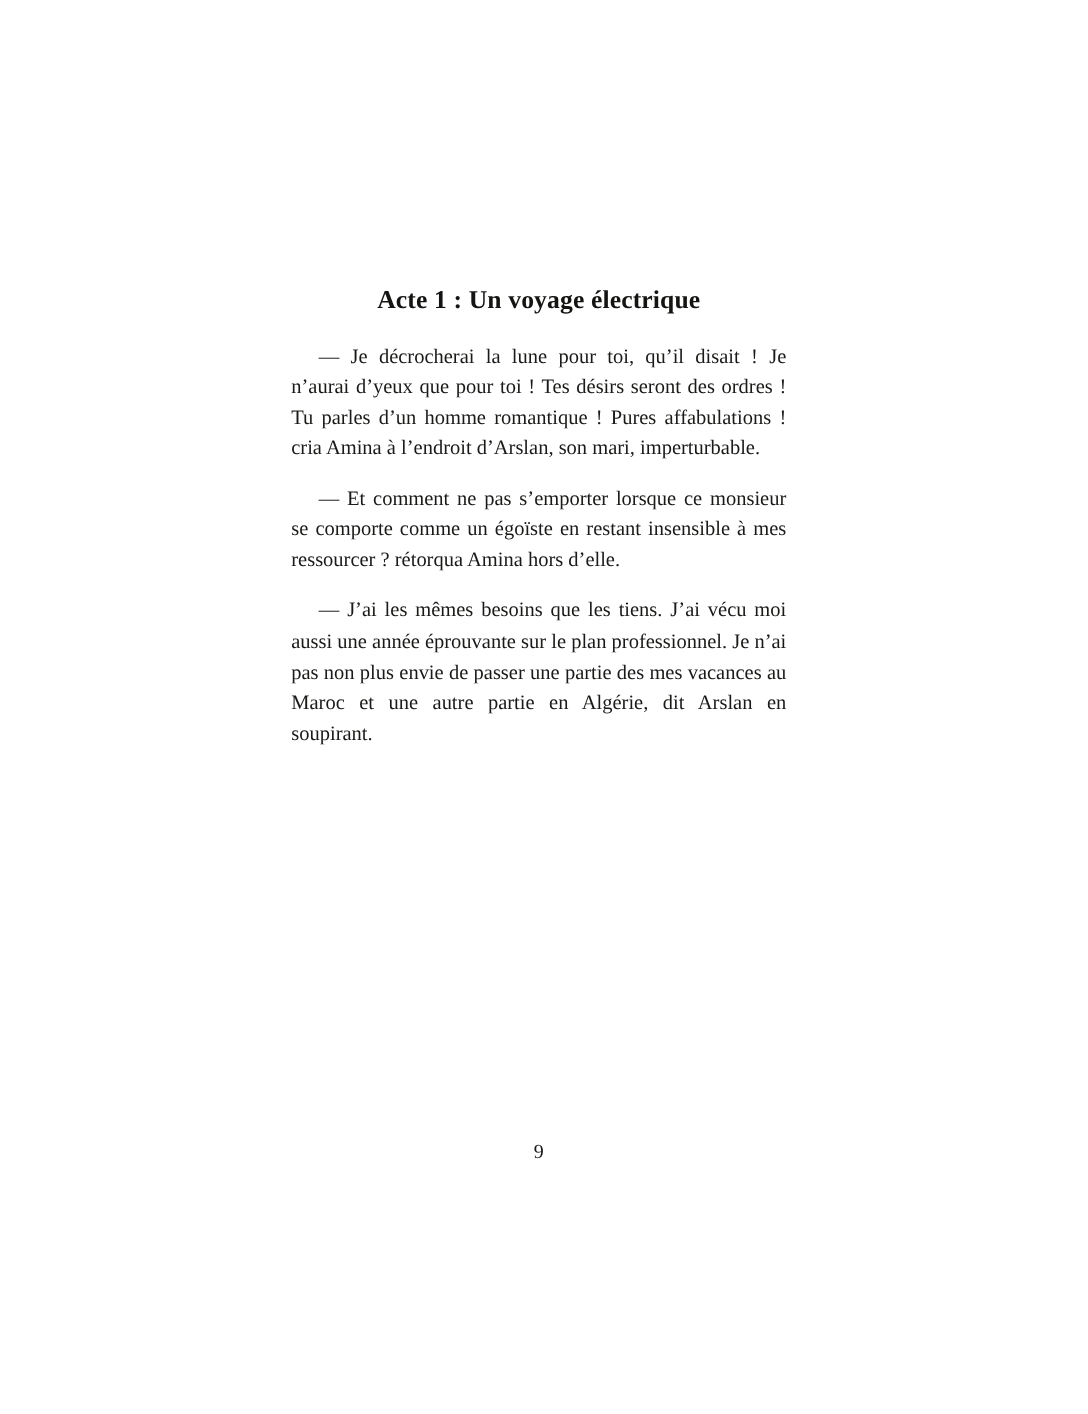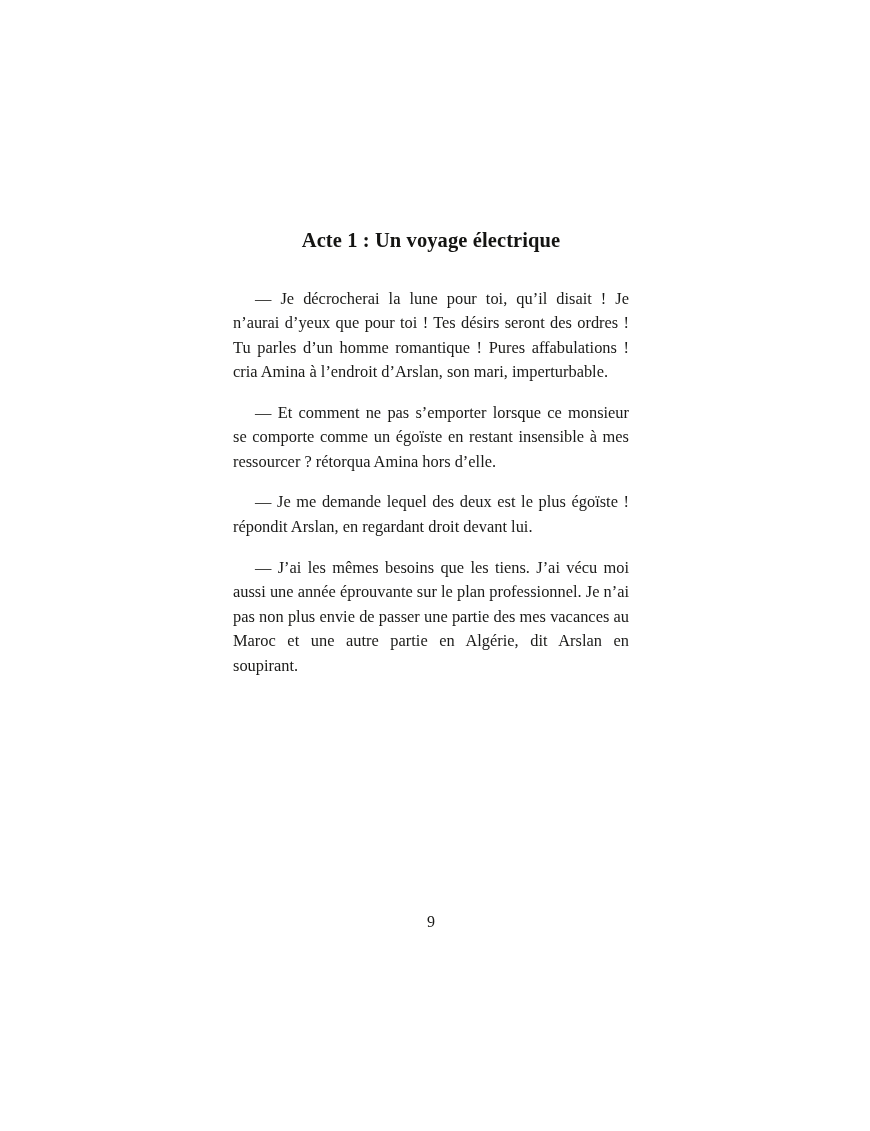--- a/index.html
+++ b/index.html
@@ -28,21 +28,21 @@
     top: 228px;
     width: 428px;
   }
 
   .chapter-title {
     font-size: 20.5px;
     font-weight: bold;
     text-align: center;
     letter-spacing: 0.1px;
     line-height: 1.2;
-    margin: 0 0 34px 0;
+    margin: 0 0 20px 0;
     color: #141412;
   }
 
   .body-copy {
     font-size: 16.4px;
     line-height: 24.55px;
     text-align: justify;
     text-justify: inter-word;
     hyphens: none;
     -webkit-hyphens: none;
@@ -75,21 +75,20 @@
 
 <div class="page">
 
   <div class="text-block">
 
     <h1 class="chapter-title">Acte 1 : Un voyage électrique</h1>
 
     <div class="body-copy">
       <p>— Je décrocherai la lune pour toi, qu’il disait ! Je n’aurai d’yeux que pour toi ! Tes désirs seront des ordres ! Tu parles d’un homme romantique ! Pures affabulations ! cria Amina à l’endroit d’Arslan, son mari, imperturbable.</p>
       <p>— Et comment ne pas s’emporter lorsque ce monsieur se comporte comme un égoïste en restant insensible à mes ressourcer ? rétorqua Amina hors d’elle.</p>
-      <p>— Je me demande lequel des deux est le plus égoïste ! répondit Arslan, en regardant droit devant lui.</p>
       <p>— J’ai les mêmes besoins que les tiens. J’ai vécu moi aussi une année éprouvante sur le plan professionnel. Je n’ai pas non plus envie de passer une partie des mes vacances au Maroc et une autre partie en Algérie, dit Arslan en soupirant.</p>
     </div>
 
   </div>
 
   <div class="page-number">9</div>
 
 </div>
 
 </body></html>

